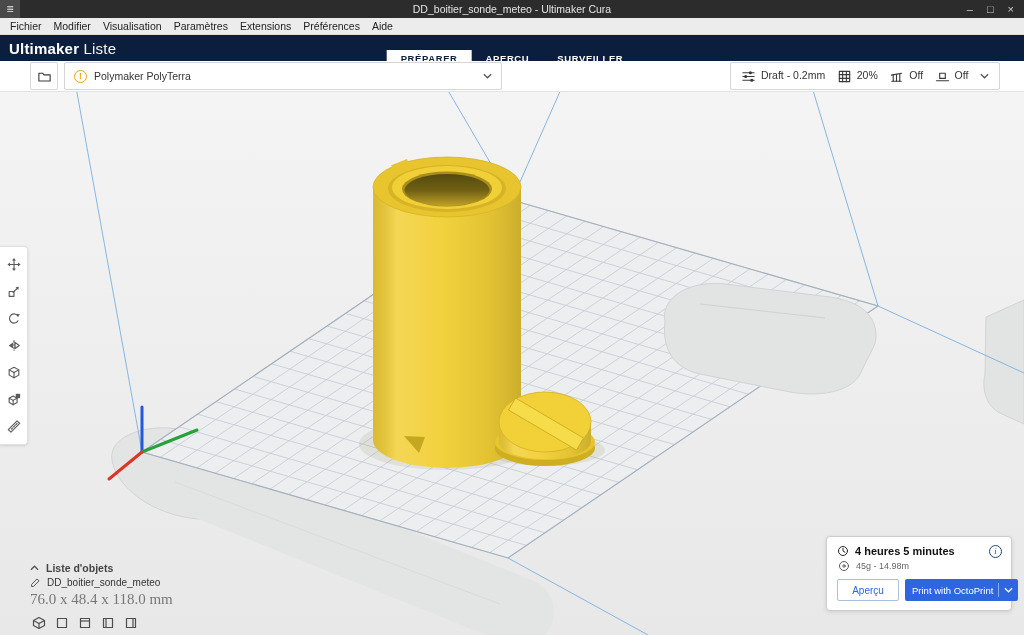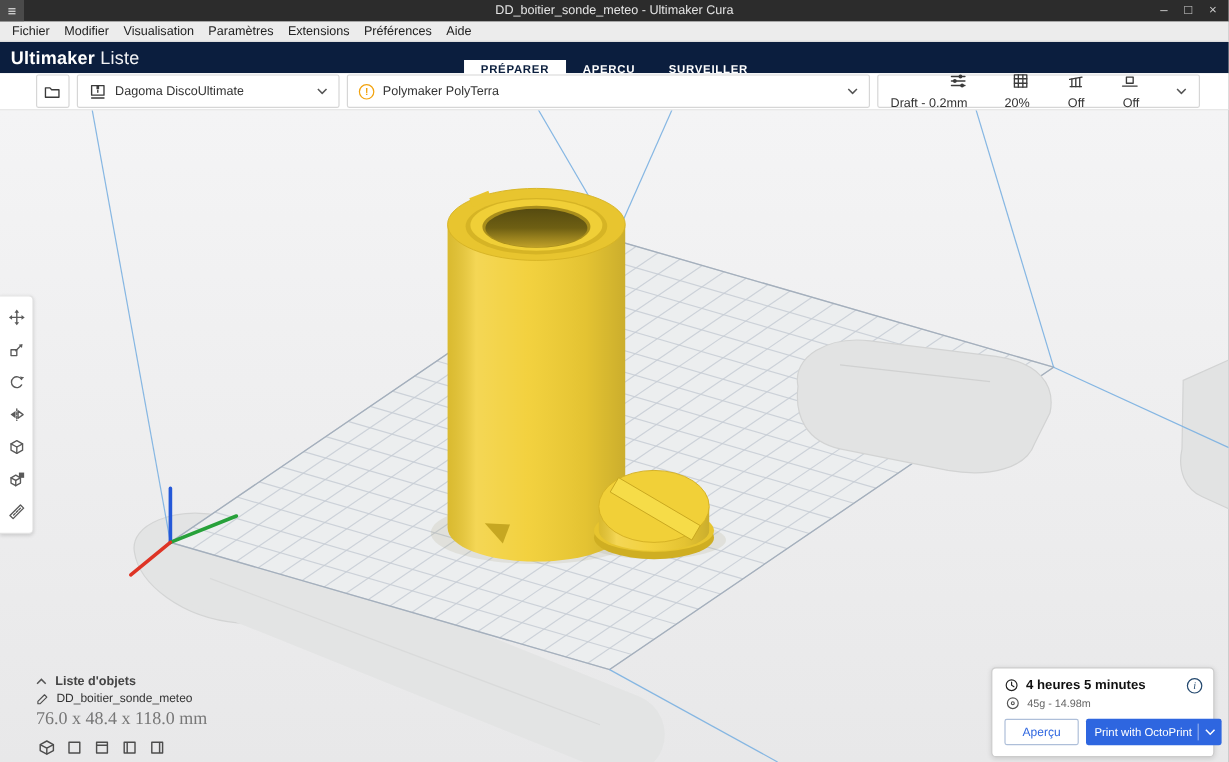--- a/index.html
+++ b/index.html
@@ -46,21 +46,21 @@
   .printer-box{width:220px;}
   .material-box{width:438px;}
   .settings-box{width:270px;margin-left:auto;justify-content:space-between;padding:0 10px;}
   .cfg-label{white-space:nowrap;overflow:hidden;text-overflow:ellipsis;}
   .chev{width:9px;height:6px;stroke:#555;fill:none;stroke-width:1.4;flex:none;}
   .push{margin-left:auto;}
   .warn-badge{flex:none;width:13px;height:13px;border-radius:50%;border:1.6px solid var(--warning);
               color:var(--warning);font-size:8.5px;font-weight:700;display:flex;align-items:center;justify-content:center;}
   .cfgicon{width:15px;height:15px;flex:none;stroke:#3a3a3a;fill:none;stroke-width:1.2;stroke-linecap:round;stroke-linejoin:round;}
   .cfgicon .f{fill:#3a3a3a;stroke:none;}
-  .setgrp{display:flex;align-items:flex-end;gap:5px;flex-direction:column;}
+  .setgrp{display:flex;align-items:flex-start;gap:5px;}
 
   
   .viewport{position:absolute;top:92px;left:0;right:0;bottom:0;}
   #scene{position:absolute;inset:0;width:100%;height:100%;display:block;}
   #plate-grid line{stroke:#c7cdd5;stroke-width:1;opacity:.85;}
 
   
   .tools{position:absolute;left:0;top:154px;width:28px;background:#fff;border:1px solid #e2e2e2;
          border-left:none;border-radius:0 4px 4px 0;box-shadow:0 1px 3px rgba(0,0,0,.12);
          display:flex;flex-direction:column;align-items:center;padding:5px 0;gap:2px;}
@@ -74,21 +74,21 @@
   .ol-header{display:flex;align-items:center;gap:7px;font-size:10.5px;color:#444;cursor:pointer;font-weight:bold;}
   .ol-header .chev{transform:rotate(180deg);}
   .ol-item{display:flex;align-items:flex-end;gap:6px;font-size:10px;color:#333;cursor:pointer;}
   .ol-dims{font-size:15px;color:#777;font-family:Liberation Serif, serif;}
   .ol-views{display:flex;gap:6px;margin-top:3px;}
   .viewbtn{width:17px;height:17px;border:none;background:transparent;padding:0;cursor:pointer;
            display:flex;align-items:center;justify-content:center;}
   .vicon{width:14px;height:14px;stroke:#4d4d4d;fill:none;stroke-width:1.2;stroke-linejoin:round;}
 
   
-  .printpanel{position:absolute;right:12px;bottom:4px;width:186px;background:#fff;border:1px solid #ccc;
+  .printpanel{position:absolute;right:12px;bottom:24px;width:186px;background:#fff;border:1px solid #ccc;
               border-radius:4px;box-shadow:0 1px 4px rgba(0,0,0,.12);padding:8px 10px 9px 10px;}
   .pp-time{display:flex;align-items:center;gap:6px;font-size:11px;font-weight:700;color:#111;padding-right:18px;}
   .pp-usage{display:flex;align-items:center;gap:6px;font-size:9px;color:#666;margin:3px 0 7px 1px;}
   .sicon{width:12px;height:12px;stroke:#222;fill:none;stroke-width:1.3;stroke-linecap:round;flex:none;}
   .pp-info{position:absolute;top:8px;right:9px;width:13px;height:13px;border-radius:50%;
            border:1.3px solid #23486e;color:#23486e;font-size:8.5px;line-height:11px;text-align:center;
            font-family:"Liberation Serif",serif;font-style:italic;cursor:pointer;}
   .pp-buttons{display:flex;gap:6px;}
   .btn-preview{flex:none;width:62px;height:22px;border:1px solid #aebfd9;border-radius:2px;background:#fff;
                color:var(--accent);font-size:10px;cursor:pointer;}
@@ -135,32 +135,20 @@
     </div>
   </div>
 
   <div class="configbar">
     <div class="cfg-box folder-btn">
       <svg class="cfgicon" viewBox="0 0 16 16">
         <path d="M2,4.5 L6,4.5 L7.5,6.2 L14,6.2 L14,12.8 L2,12.8 Z"></path>
       </svg>
     </div>
 
-    <div class="cfg-box printer-box">
-      <svg class="cfgicon" viewBox="0 0 16 16">
-        <rect x="2.5" y="2.5" width="11" height="8.5"></rect>
-        <line x1="2.5" y1="13.5" x2="13.5" y2="13.5"></line>
-        <rect class="f" x="6.8" y="2.5" width="2.4" height="3.2"></rect>
-        <line x1="8" y1="6.5" x2="8" y2="8.5"></line>
-      </svg>
-      <span class="cfg-label">Dagoma DiscoUltimate</span>
-      <svg class="chev push" viewBox="0 0 10 6">
-          <polyline points="1,1 5,5 9,1"></polyline>
-        </svg>
-    </div>
 
     <div class="cfg-box material-box">
       <span class="warn-badge">!</span>
       <span class="cfg-label">Polymaker PolyTerra</span>
       <svg class="chev push" viewBox="0 0 10 6">
           <polyline points="1,1 5,5 9,1"></polyline>
         </svg>
     </div>
 
     <div class="cfg-box settings-box">

